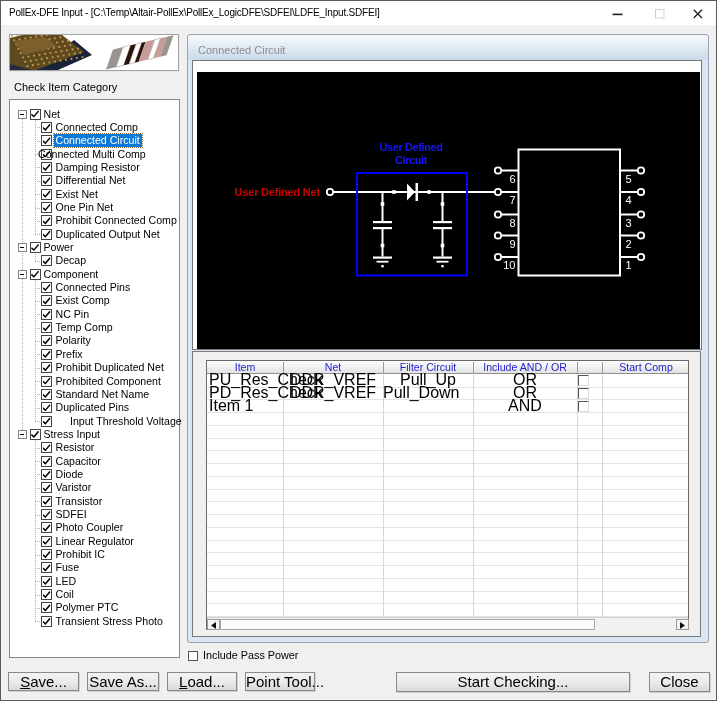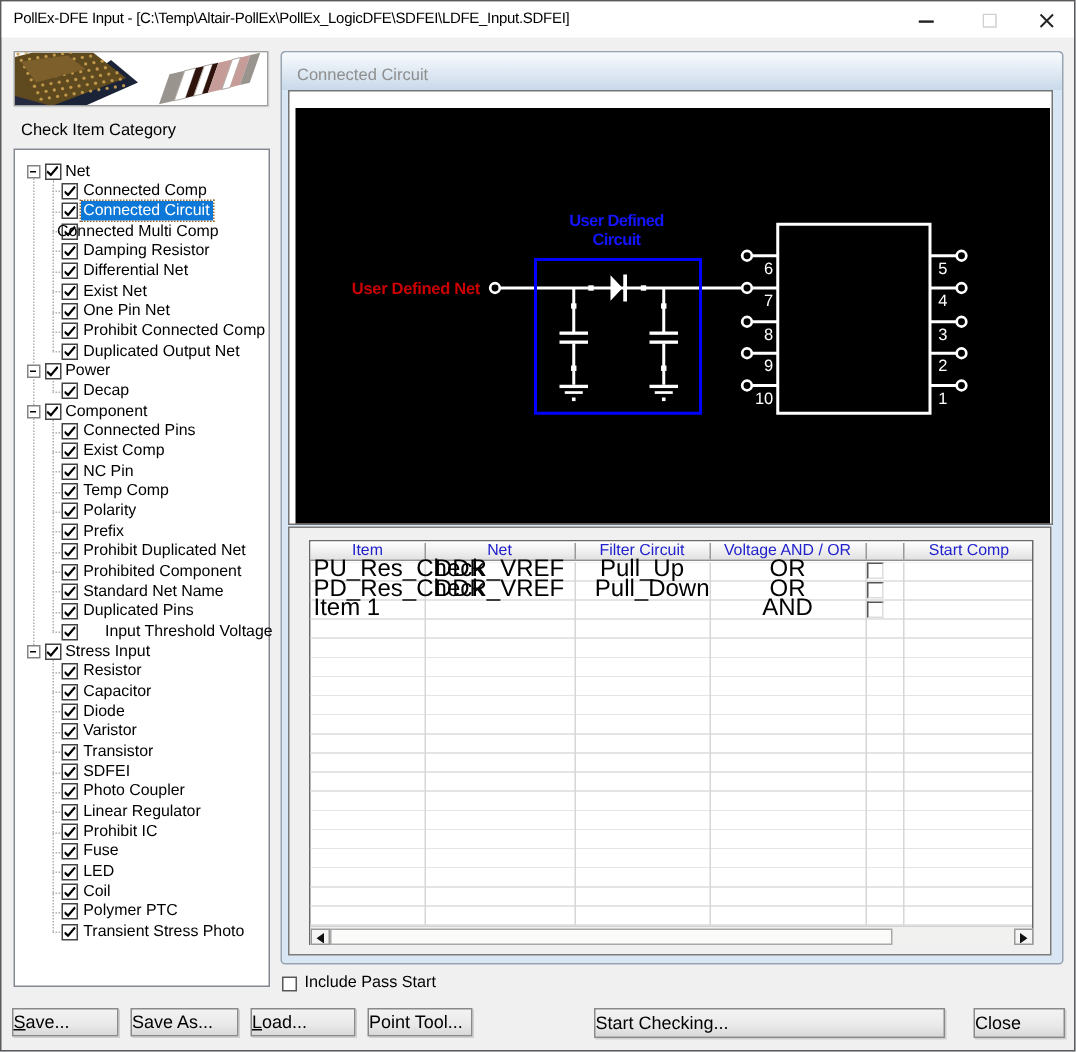--- a/index.html
+++ b/index.html
@@ -30,21 +30,21 @@
 .rowlines{position:absolute;left:0;top:14px;width:481px;height:241.5px;background:repeating-linear-gradient(180deg,transparent 0px,transparent 11.75px,#e4e4e4 11.75px,#e4e4e4 12.75px)}
 .trow{position:absolute;left:0;width:481px;height:12.75px}
 .cell{position:absolute;top:0;height:12.75px;line-height:12.75px;font-size:16px;color:#000;white-space:nowrap}
 .rcb{position:absolute;left:371px;top:1px;width:11px;height:11px;background:#fff;border-top:1px solid #555;border-left:1px solid #555;border-right:1px solid #ddd;border-bottom:1px solid #ddd}
 .sbar{position:absolute;left:0;top:256px;width:481px;height:12.5px;background:#f1f1f0;border-top:1px solid #d0d0d0}
 .sbtn{position:absolute;top:0.5px;width:13px;height:11.5px;background:#f5f5f5;border:1px solid #9a9a9a;text-align:center}
 .sbtn svg{display:block;margin:2.5px auto 0}
 .sthumb{position:absolute;left:13px;top:0.5px;width:375px;height:11.5px;background:#fbfbfa;border:1px solid #a8a8a8}
 .ipd{left:187px;top:650px;width:10px;height:10px;border:1px solid #555;background:#fff}
 .ipdt{left:202px;top:648px;font-size:10.8px;color:#000}
-.btn{position:absolute;top:671px;height:19px;background:linear-gradient(#f3f3f3,#e9e9e9 60%,#d8d8d8);border:1px solid #8a8a8a;font-size:12px;color:#000;text-align:left;box-shadow:1px 1px 0 #cfcfcf}
+.btn{position:absolute;top:671px;height:19px;background:linear-gradient(#f3f3f3,#e9e9e9 60%,#d8d8d8);border:1px solid #8a8a8a;font-size:15px;color:#000;text-align:center;box-shadow:1px 1px 0 #cfcfcf}
 .btn span{display:block;line-height:17px;white-space:nowrap}
 u{text-decoration:underline}
 </style></head><body>
 <div class="abs title">PollEx-DFE Input - [C:\Temp\Altair-PollEx\PollEx_LogicDFE\SDFEI\LDFE_Input.SDFEI]</div>
 <svg class="abs" style="left:611px;top:12px" width="11" height="3">
     <rect x="0.5" y="0.6" width="10" height="1.6" fill="#222"></rect>
   </svg>
 <svg class="abs" style="left:654px;top:8px" width="10" height="10">
     <rect x="0.5" y="0.5" width="8.5" height="8.5" fill="none" stroke="#d0d0d0" stroke-width="1"></rect>
   </svg>
@@ -428,34 +428,34 @@
     <div class="vsep" style="left:395px"></div>
 <div class="thead">
       <div class="hsep" style="left:76px"></div>
       <div class="hsep" style="left:176px"></div>
       <div class="hsep" style="left:266px"></div>
       <div class="hsep" style="left:370px"></div>
       <div class="hsep" style="left:395px"></div>
       <div class="hlab" style="left:0px;width:76px">Item</div>
       <div class="hlab" style="left:76px;width:100px">Net</div>
       <div class="hlab" style="left:176px;width:90px">Filter Circuit</div>
-      <div class="hlab" style="left:266px;width:104px">Voltage AND / OR</div>
+      <div class="hlab" style="left:266px;width:104px">Include AND / OR</div>
       <div class="hlab" style="left:395px;width:88px">Start Comp</div>
     </div>
 <div class="trow" style="top:13px">
       <div class="cell" style="left:2px;width:74px;text-align:left">PU_Res_Check</div>
       <div class="cell" style="left:76px;width:100px;text-align:center">DDR_VREF</div>
       <div class="cell" style="left:176px;width:90px;text-align:center">Pull_Up</div>
       <div class="cell" style="left:266px;width:104px;text-align:center">OR</div>
       <div class="rcb"></div>
     </div>
 <div class="trow" style="top:25.75px">
       <div class="cell" style="left:2px;width:74px;text-align:left">PD_Res_Check</div>
       <div class="cell" style="left:76px;width:100px;text-align:center">DDR_VREF</div>
-      <div class="cell" style="left:176px;width:90px;text-align:right">Pull_Down</div>
+      <div class="cell" style="left:176px;width:90px;text-align:left">Pull_Down</div>
       <div class="cell" style="left:266px;width:104px;text-align:center">OR</div>
       <div class="rcb"></div>
     </div>
 <div class="trow" style="top:38.5px">
       <div class="cell" style="left:2px;width:74px;text-align:left">Item 1</div>
       <div class="cell" style="left:266px;width:104px;text-align:center">AND</div>
       <div class="rcb"></div>
     </div>
 <div class="sbar">
 <div class="sbtn" style="left:0">
@@ -465,21 +465,21 @@
       </div>
 <div class="sthumb"></div>
 <div class="sbtn" style="left:469px">
         <svg width="5" height="7">
           <polygon points="0,0 0,7 5,3.5" fill="#111"></polygon>
         </svg>
       </div>
 </div>
 </div>
 <div class="abs ipd"></div>
-<div class="abs ipdt">Include Pass Start</div>
+<div class="abs ipdt">Include Pass Power</div>
 <div class="btn" style="left:7px;width:71px">
     <span><u>S</u>ave...</span>
   </div>
 <div class="btn" style="left:86px;width:72px">
     <span>Save As...</span>
   </div>
 <div class="btn" style="left:166px;width:70px">
     <span><u>L</u>oad...</span>
   </div>
 <div class="btn" style="left:244px;width:70px">

